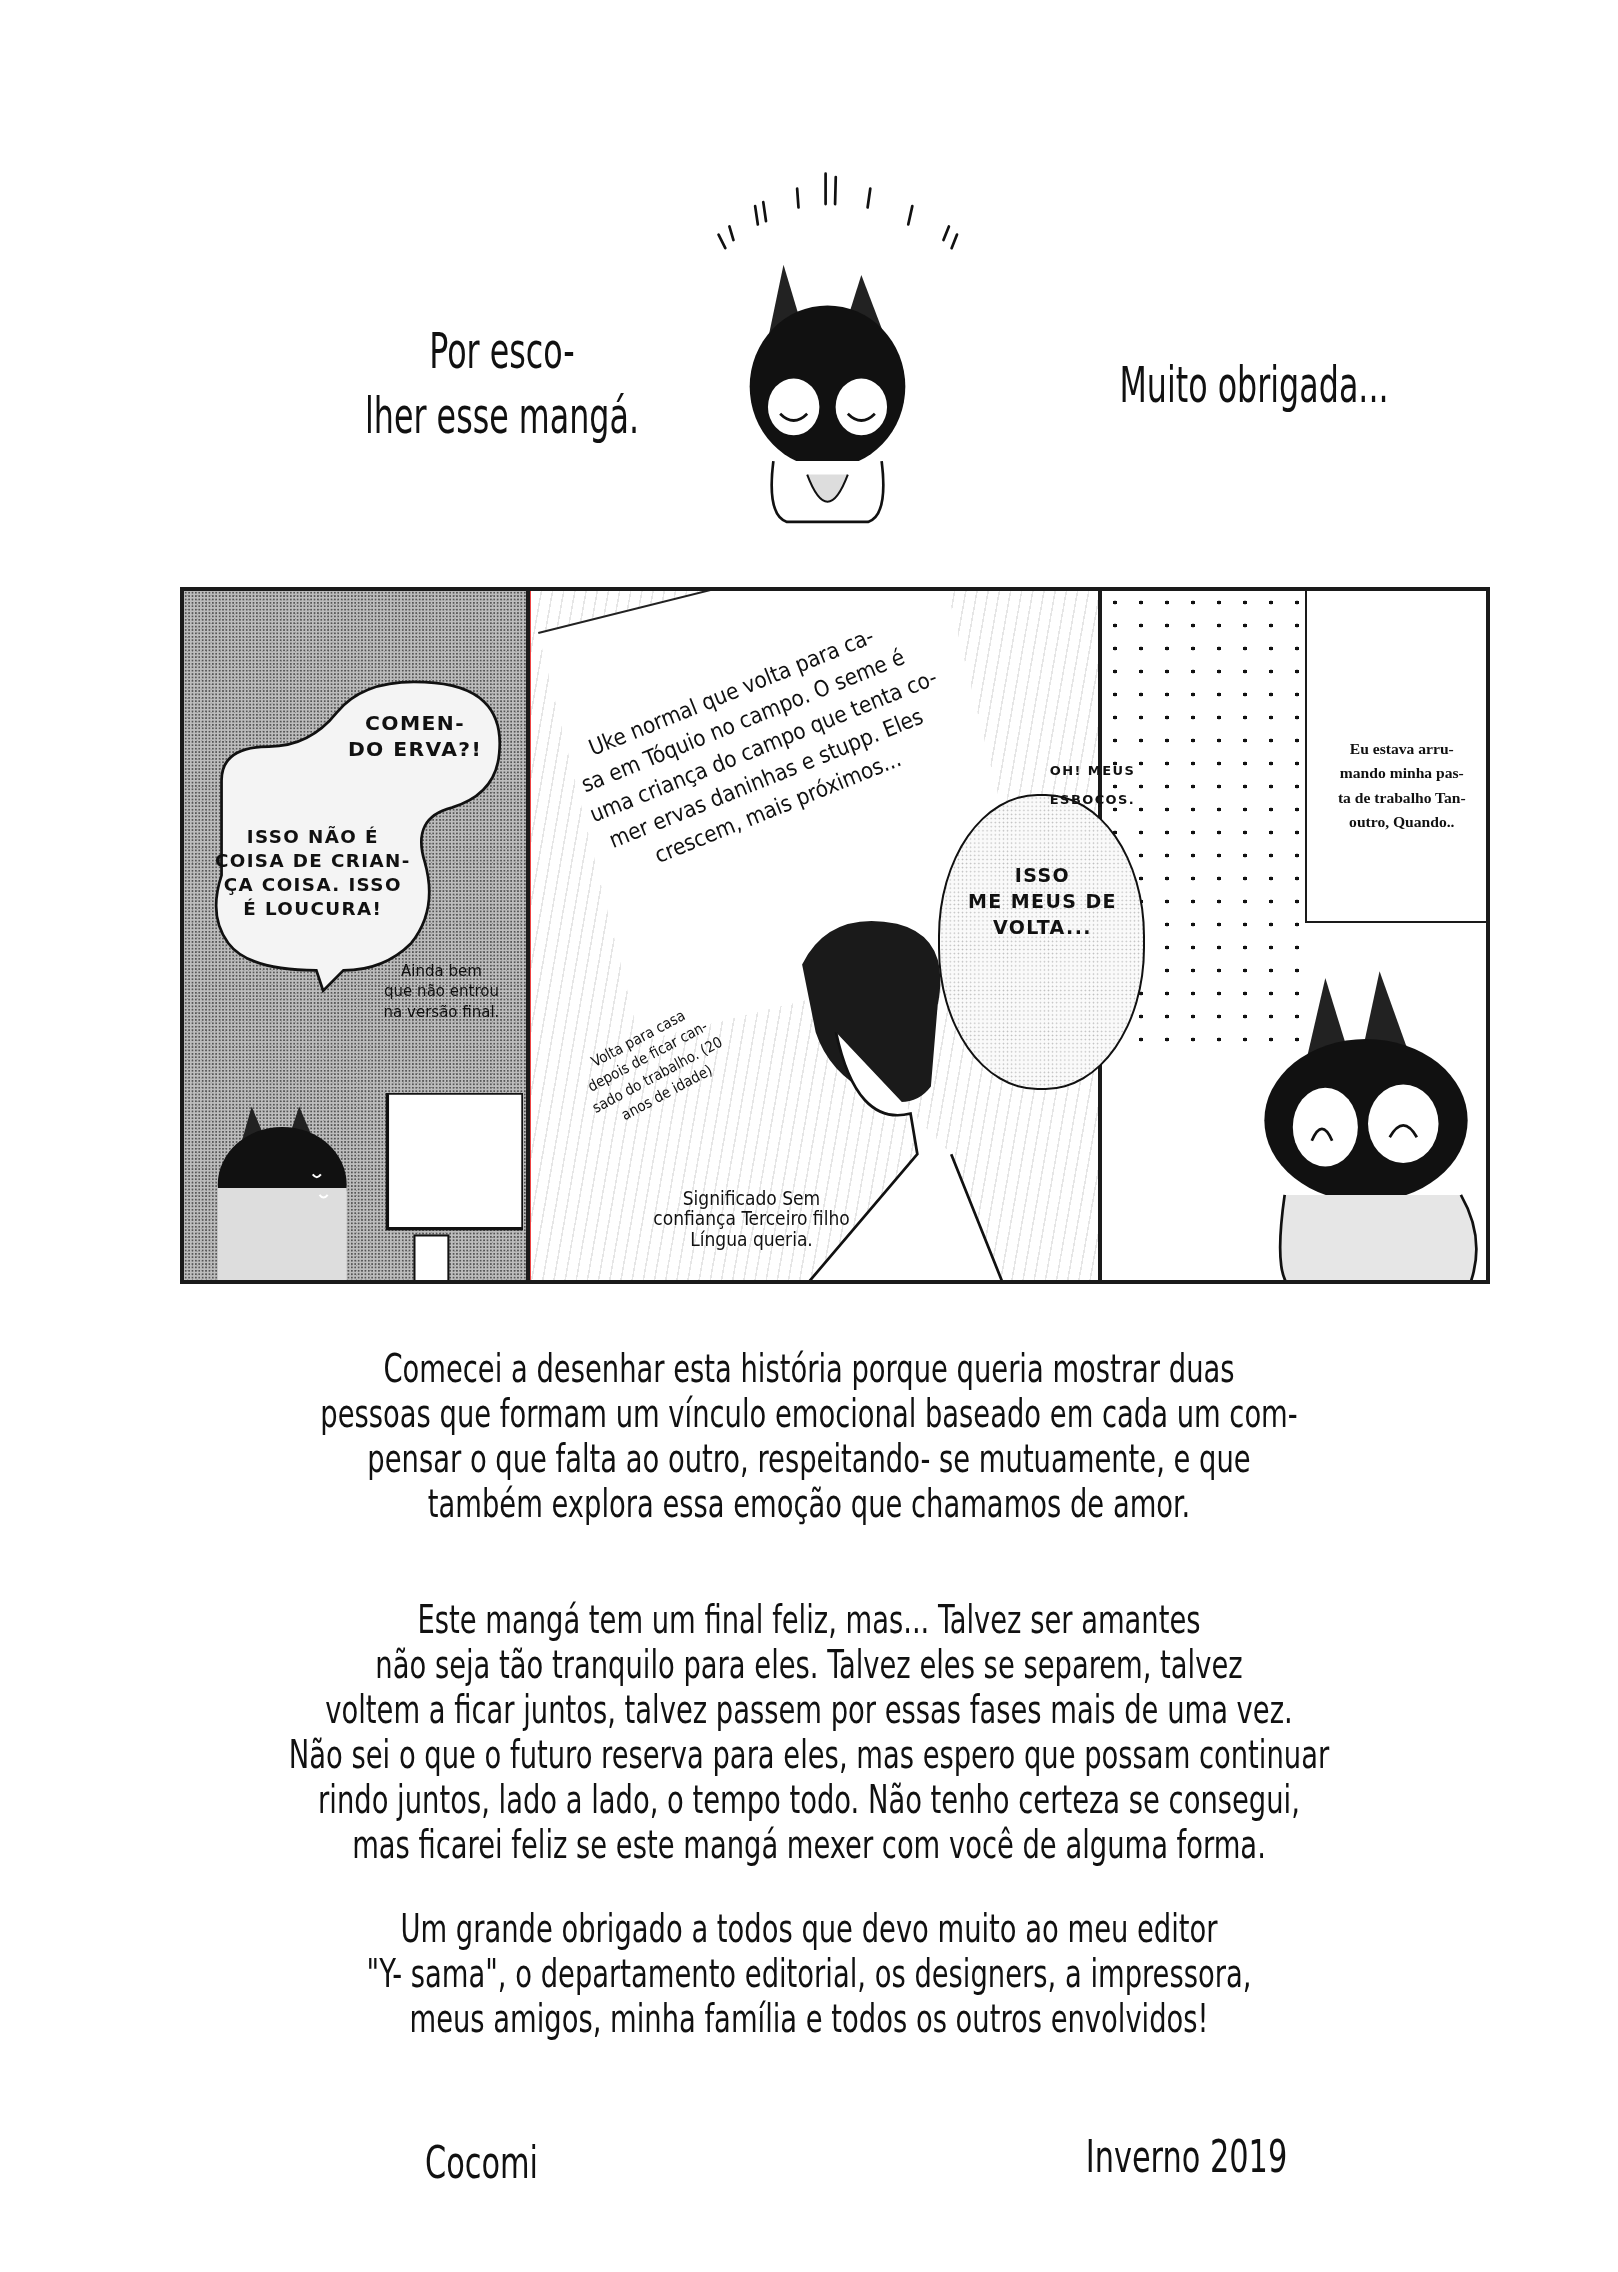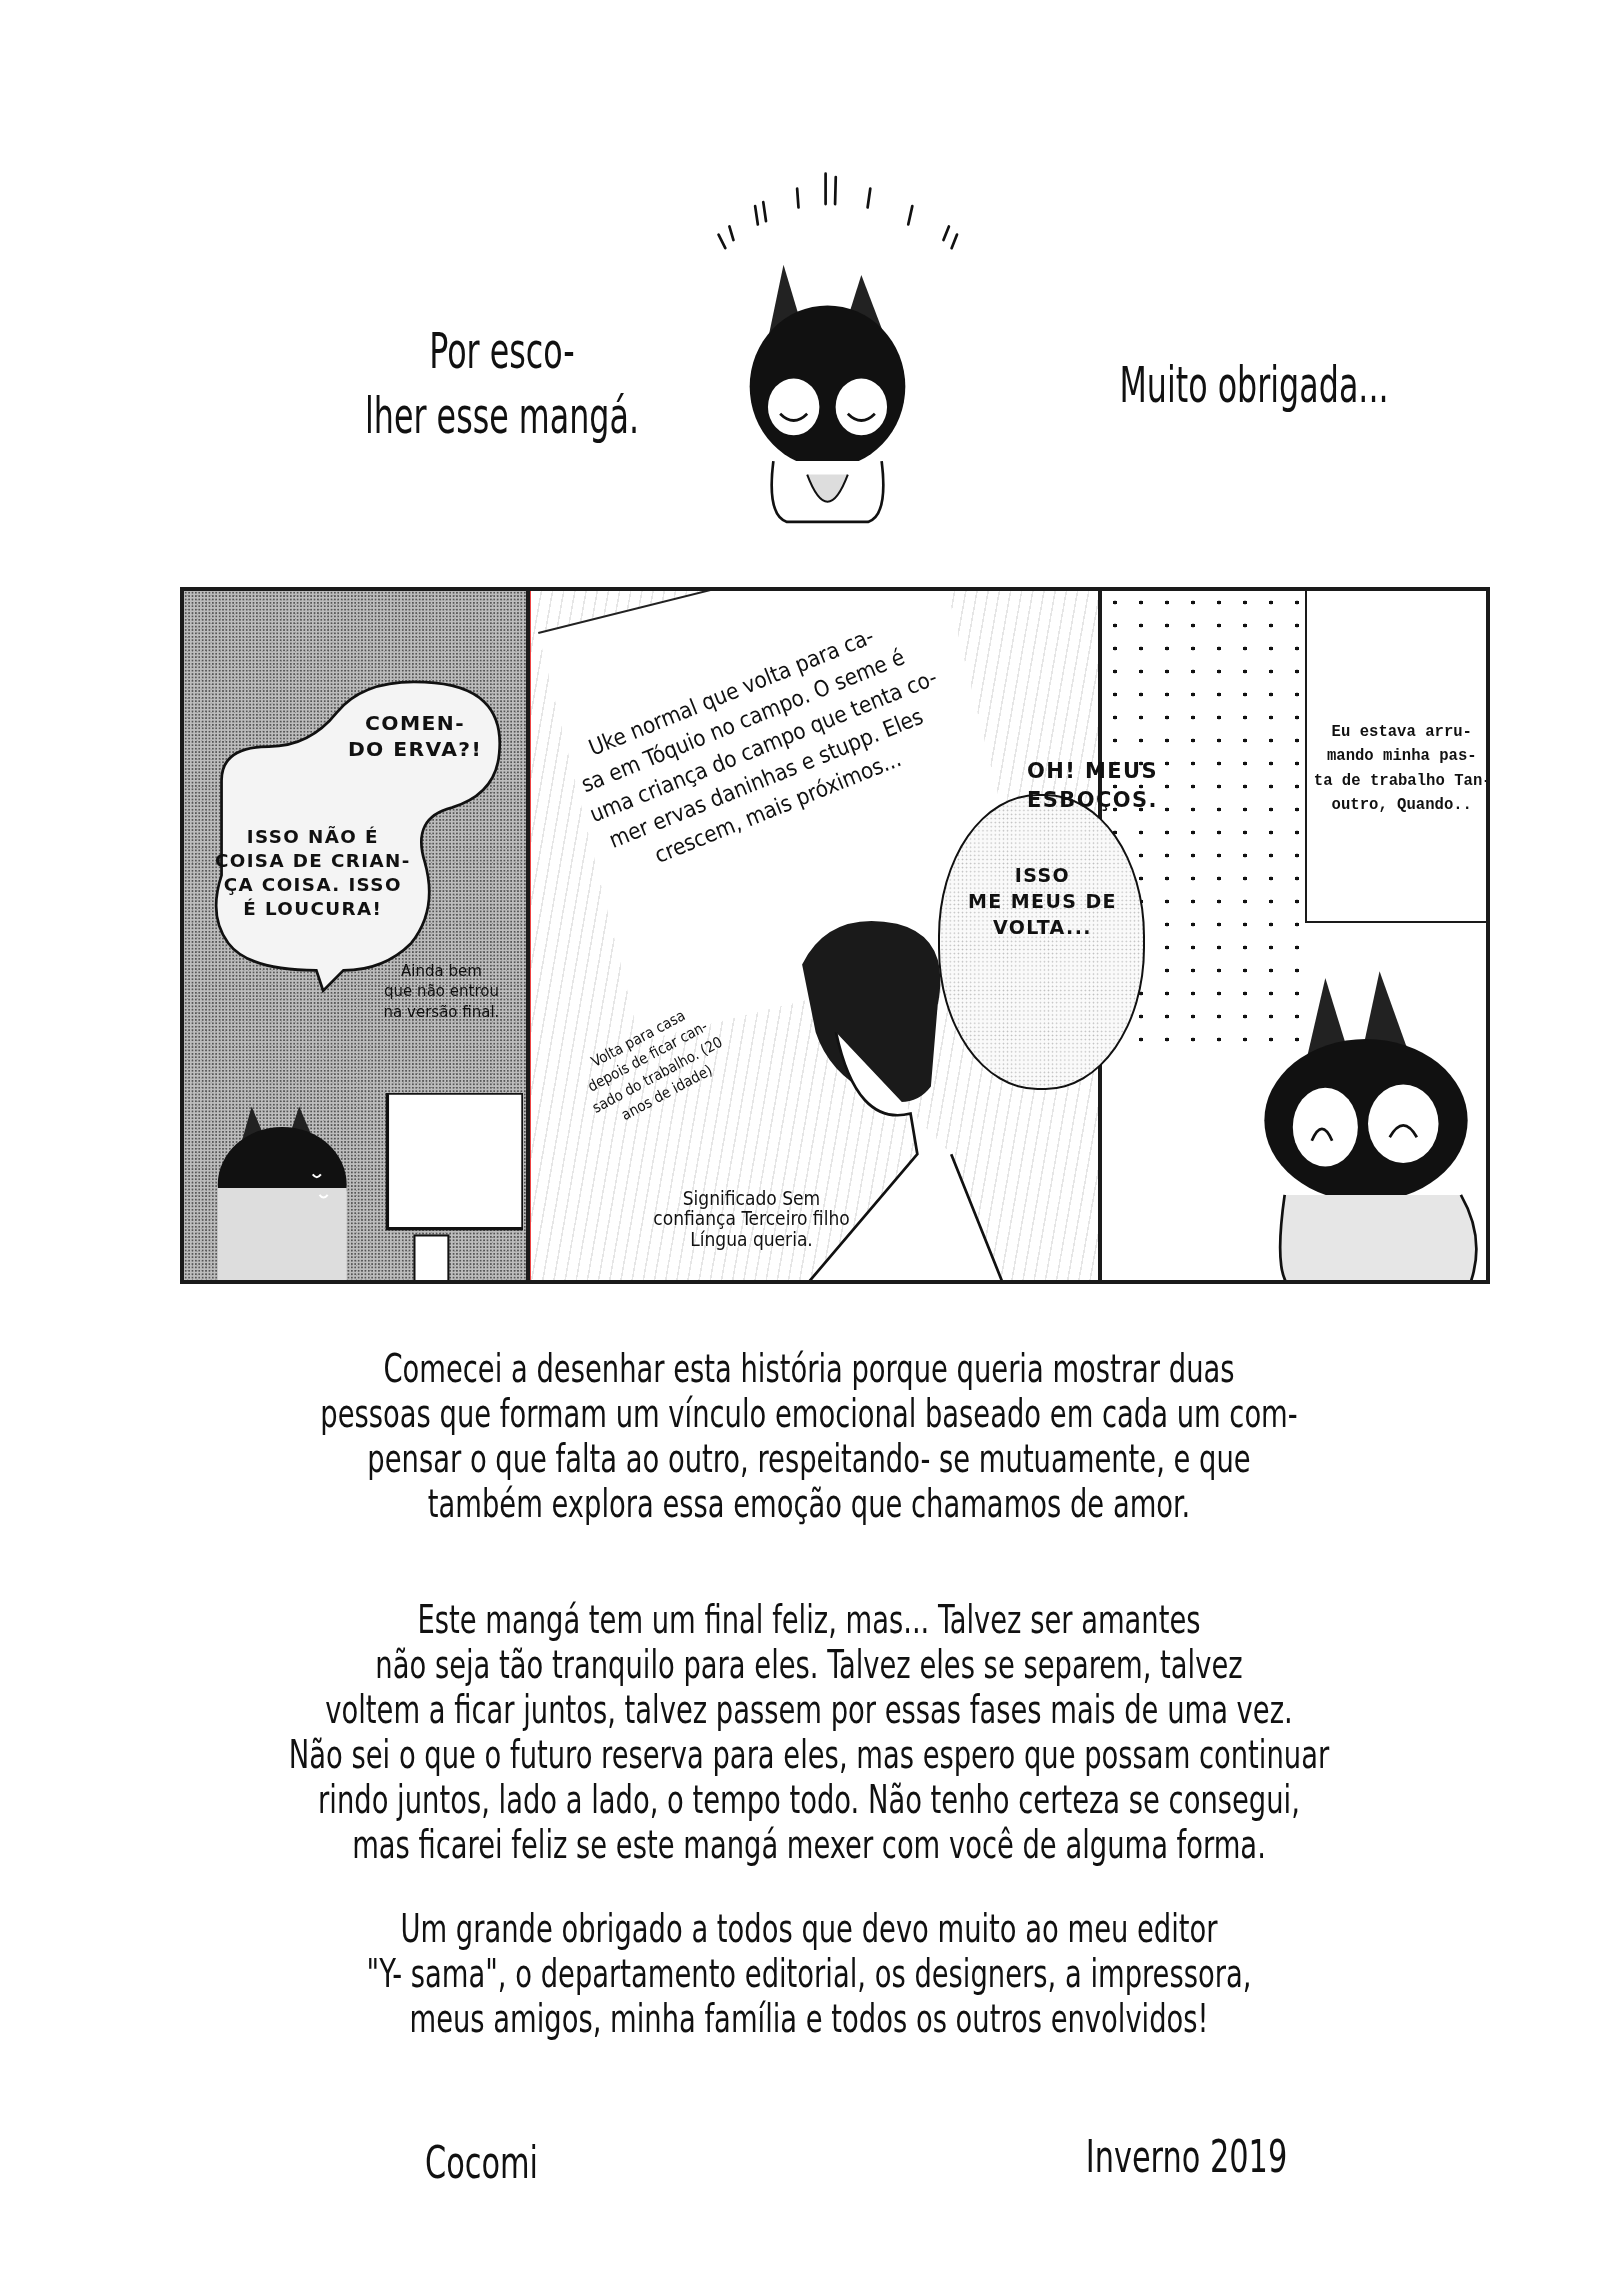--- a/index.html
+++ b/index.html
@@ -32,23 +32,23 @@
   .t-comendo { left:153px; top:119px; width:156px; font-size:20.3px; line-height:26px; }
   .t-isso { left:20.3px; top:234px; width:217px; font-size:18.3px; line-height:24px; }
   .t-ainda { left:183px; top:370px; width:149px; font-size:15px; line-height:20.3px; font-weight:normal; letter-spacing:0; text-align:center; }
 
   .sheet { position:absolute; left:6.8px; top:41px; width:407px; height:420px; background:#fff; border-top:2px solid #222; transform:rotate(-14deg); transform-origin:0 0; }
   .uke { position:absolute; left:47px; top:81px; width:353px; font-size:22.4px; line-height:31px; text-align:center; transform:rotate(-22deg); transform-origin:center; }
   .volta { position:absolute; left:20.3px; top:434px; width:203px; font-size:15px; line-height:20.3px; text-align:center; transform:rotate(-28deg); }
   .signif { position:absolute; left:119px; top:597px; width:203px; font-size:19px; line-height:20.3px; text-align:center; }
   .bubble2 { position:absolute; left:539px; top:197px; width:224px; height:312px; border-radius:48%; border:2px solid #111;
              background-image:radial-gradient(#bbb 0.7px, transparent 0.9px); background-size:4.1px 4.1px; background-color:#fafafa; }
-  .t-oh { left:685px; top:136px; width:176px; font-size:21px; line-height:28.5px; }
+  .t-oh { left:685px; top:136px; width:176px; font-size:13px; line-height:28.5px; }
   .t-leva { left:556px; top:292px; width:190px; font-size:19px; line-height:26px; }
-  .t-eu { font-family:Liberation Mono, monospace; font-weight:bold; position:absolute; left:210px; top:129px; width:176px; font-size:15.6px; line-height:24.4px; text-align:center; }
+  .t-eu { font-family:Liberation Serif, serif; font-weight:bold; position:absolute; left:210px; top:146px; width:176px; font-size:15.6px; line-height:24.4px; text-align:center; }
 
   
   .para { left:122px; width:1374px; font-size:39px; line-height:45px; text-align:center; transform:scaleX(0.78); transform-origin:center; }
   .para1 { top:1346px; }
   .para2 { top:1597px; }
   .para3 { top:1906px; }
   .sign-left { left:380px; top:2136px; width:203px; font-size:45px; transform:scaleX(0.75); text-align:center; }
   .sign-right { left:1017px; top:2130px; width:339px; font-size:45px; transform:scaleX(0.75); text-align:center; }
   .line { display:block; white-space:nowrap; }
 </style>

